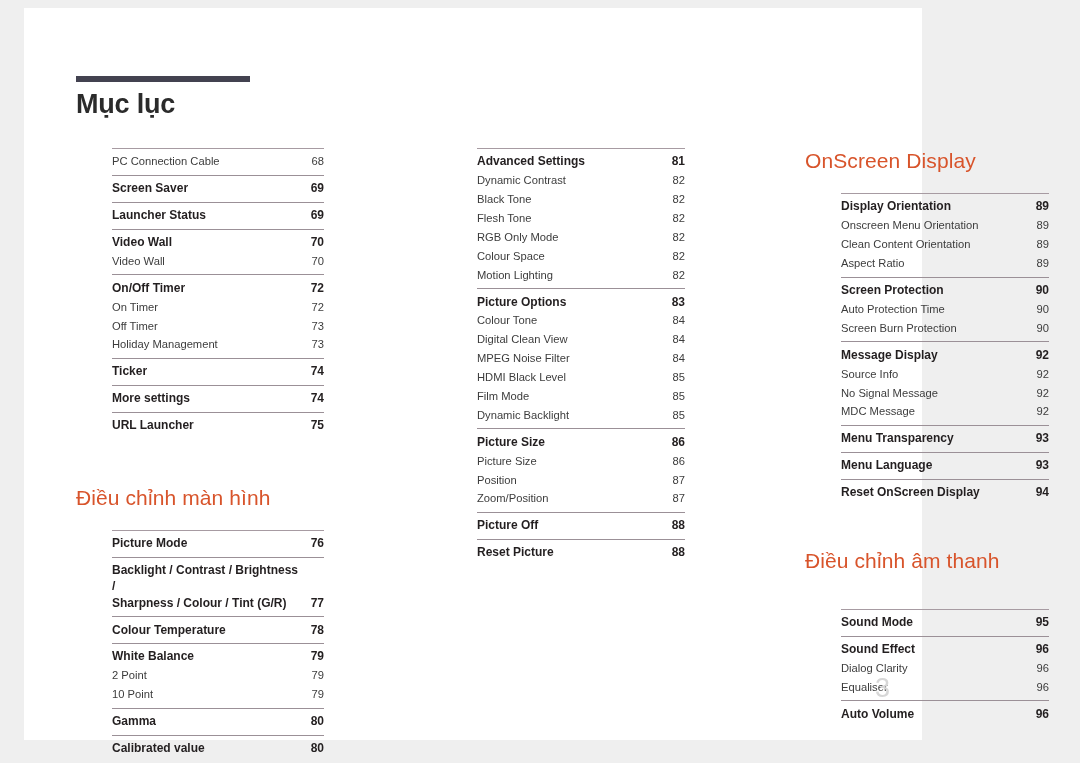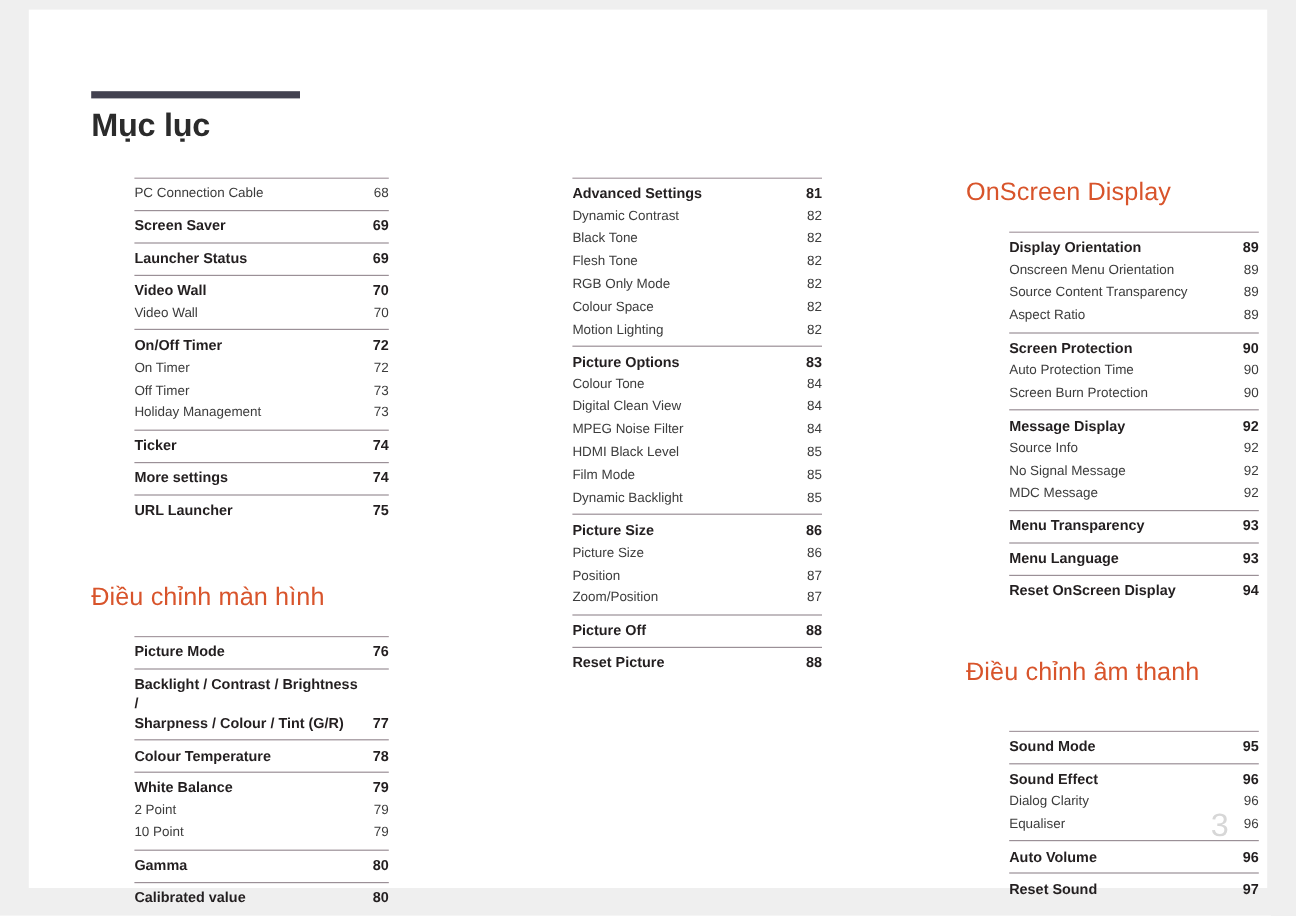--- a/index.html
+++ b/index.html
@@ -10,21 +10,21 @@
     width: 1080px;
     height: 763px;
     background: #efefef;
     font-family: "Liberation Sans", sans-serif;
     overflow: hidden;
   }
   .page {
     position: absolute;
     left: 24px;
     top: 8px;
-    width: 1032px;
+    width: 898px;
     height: 732px;
     background: #ffffff;
   }
 
   
   .title-rule {
     position: absolute;
     left: 52px;
     top: 68px;
     width: 174px;
@@ -325,21 +325,21 @@
       <div class="toc-group first">
         <div class="toc-row bold">
           <span class="label">Display Orientation</span>
           <span class="pg">89</span>
         </div>
         <div class="toc-row">
           <span class="label">Onscreen Menu Orientation</span>
           <span class="pg">89</span>
         </div>
         <div class="toc-row">
-          <span class="label">Source Content Transparency</span>
+          <span class="label">Clean Content Orientation</span>
           <span class="pg">89</span>
         </div>
         <div class="toc-row">
           <span class="label">Aspect Ratio</span>
           <span class="pg">89</span>
         </div>
       </div>
       <div class="toc-group">
         <div class="toc-row bold">
           <span class="label">Screen Protection</span>
@@ -410,23 +410,17 @@
           <span class="label">Equaliser</span>
           <span class="pg">96</span>
         </div>
       </div>
       <div class="toc-group">
         <div class="toc-row bold">
           <span class="label">Auto Volume</span>
           <span class="pg">96</span>
         </div>
       </div>
-      <div class="toc-group">
-        <div class="toc-row bold">
-          <span class="label">Reset Sound</span>
-          <span class="pg">97</span>
-        </div>
-      </div>
     </div>
 
   <div class="folio">3</div>
 
 </div>
 
 </body></html>

